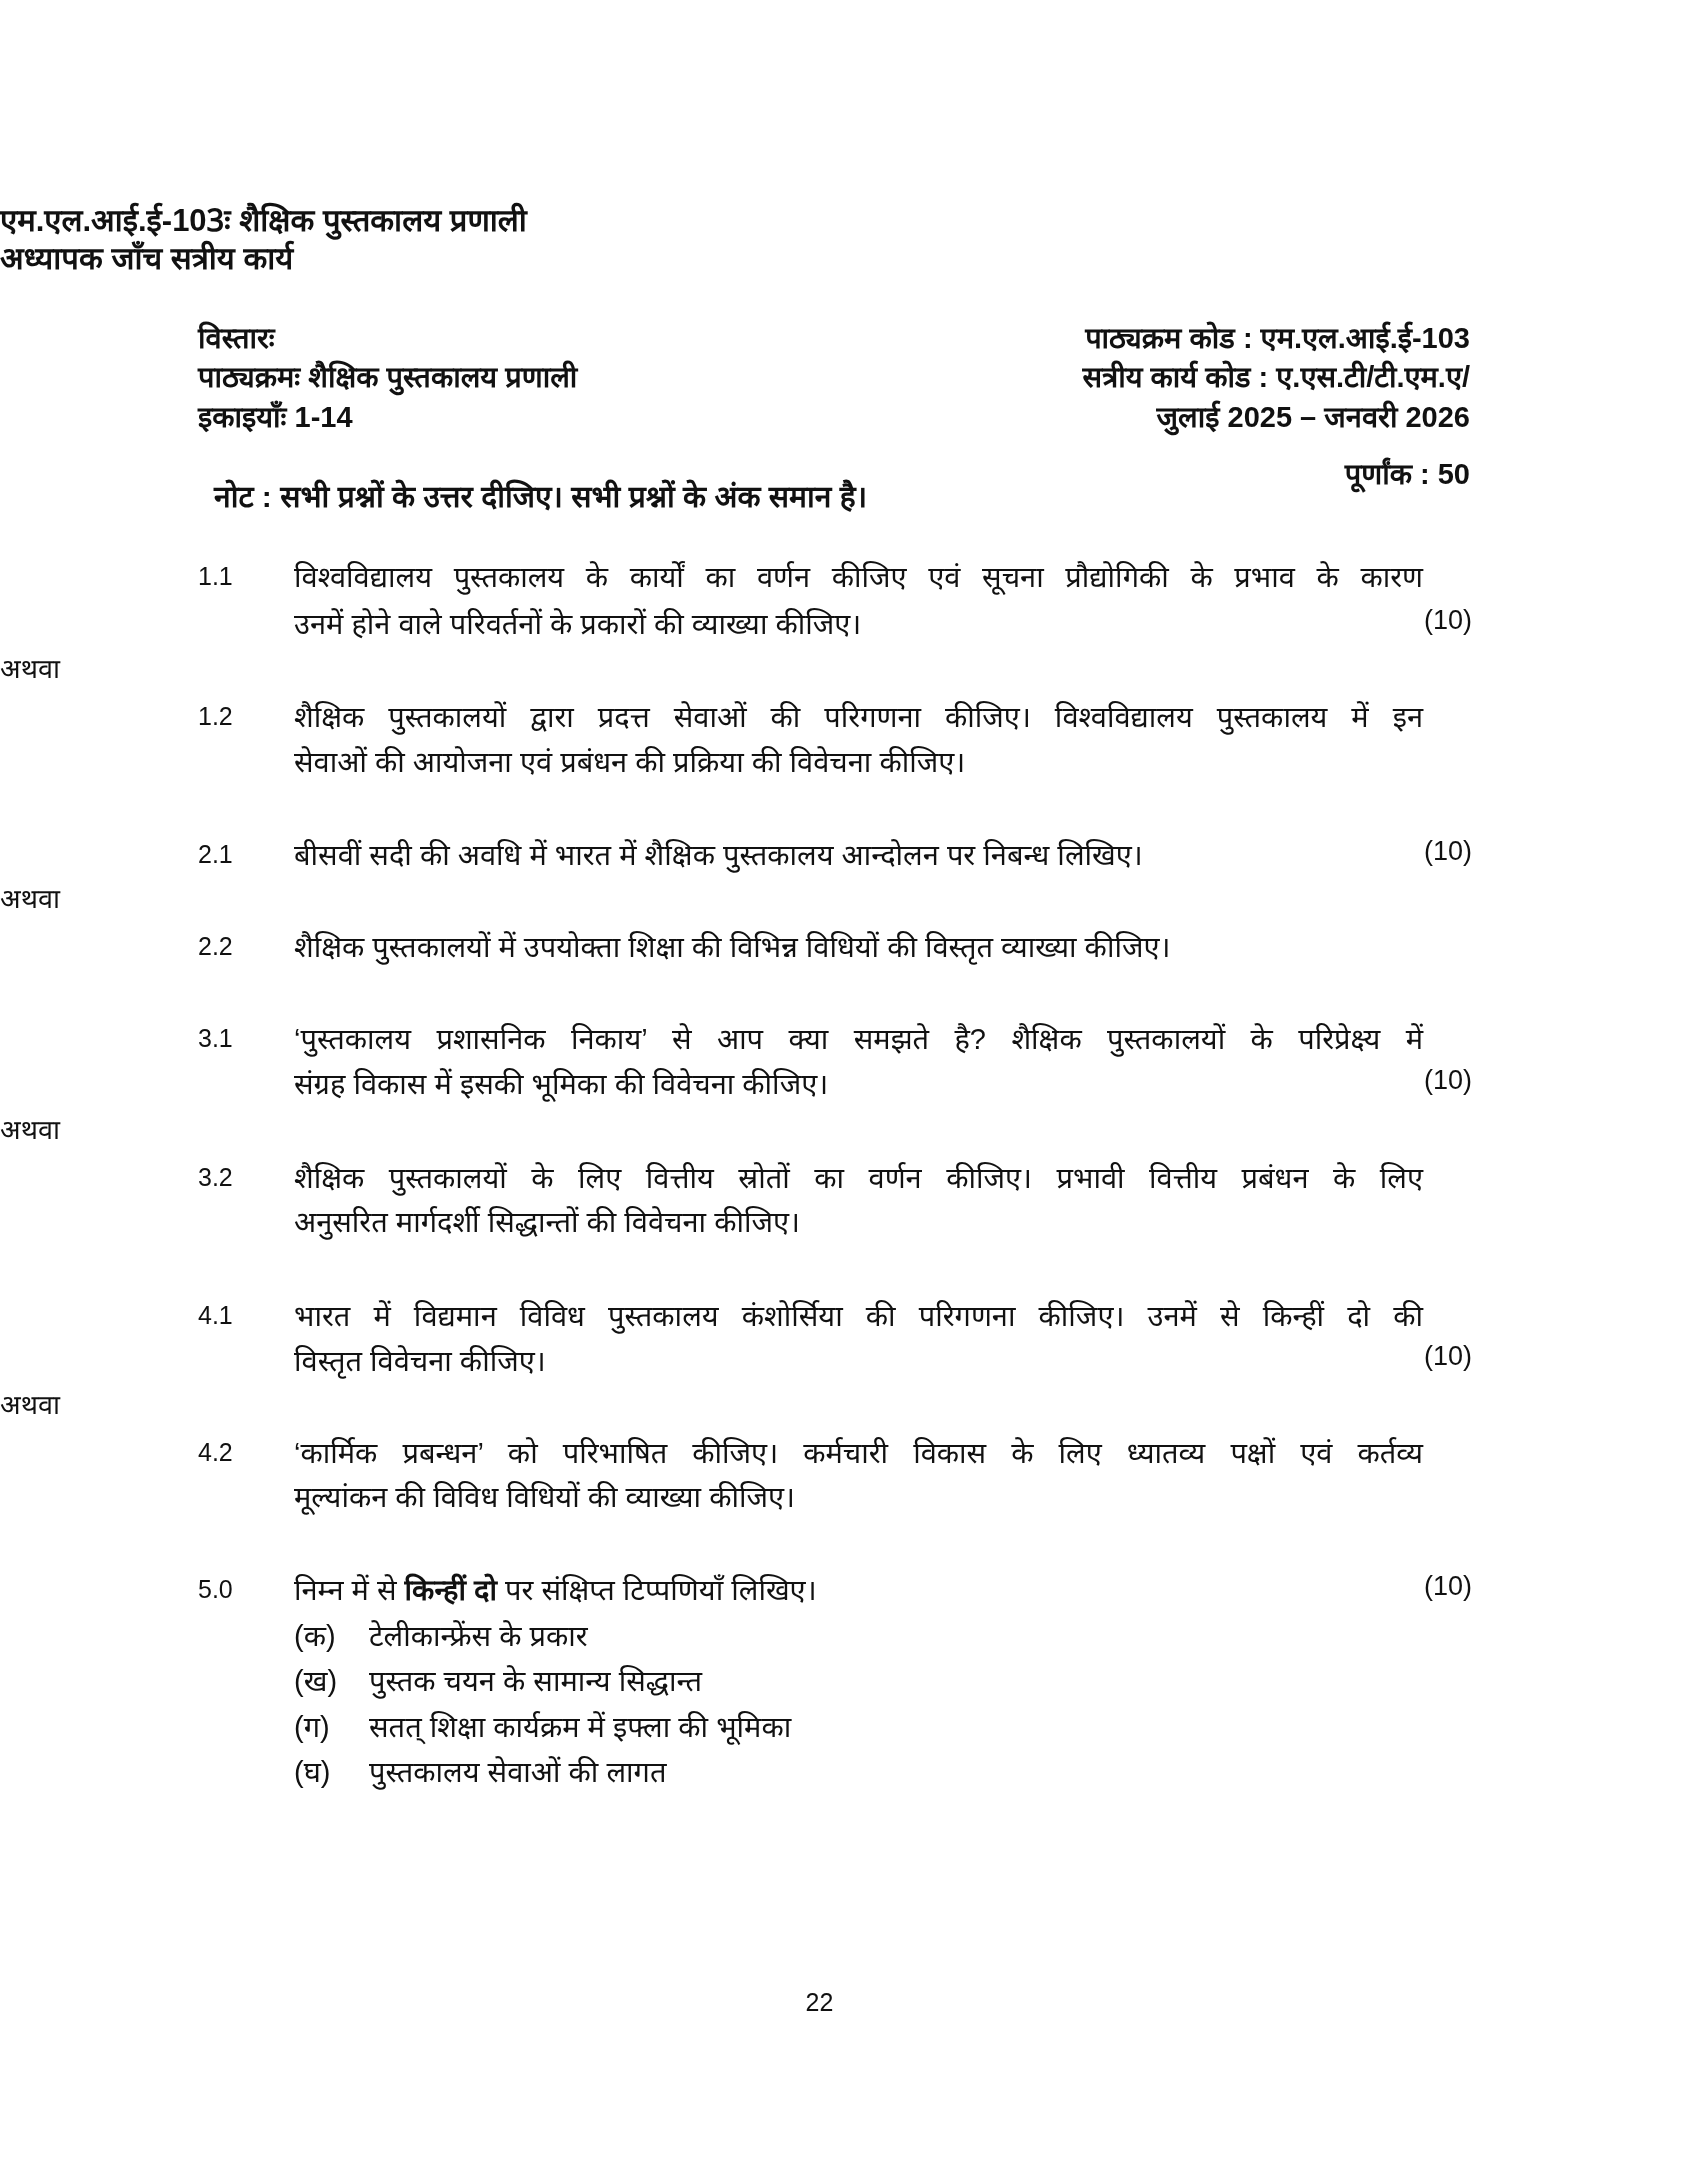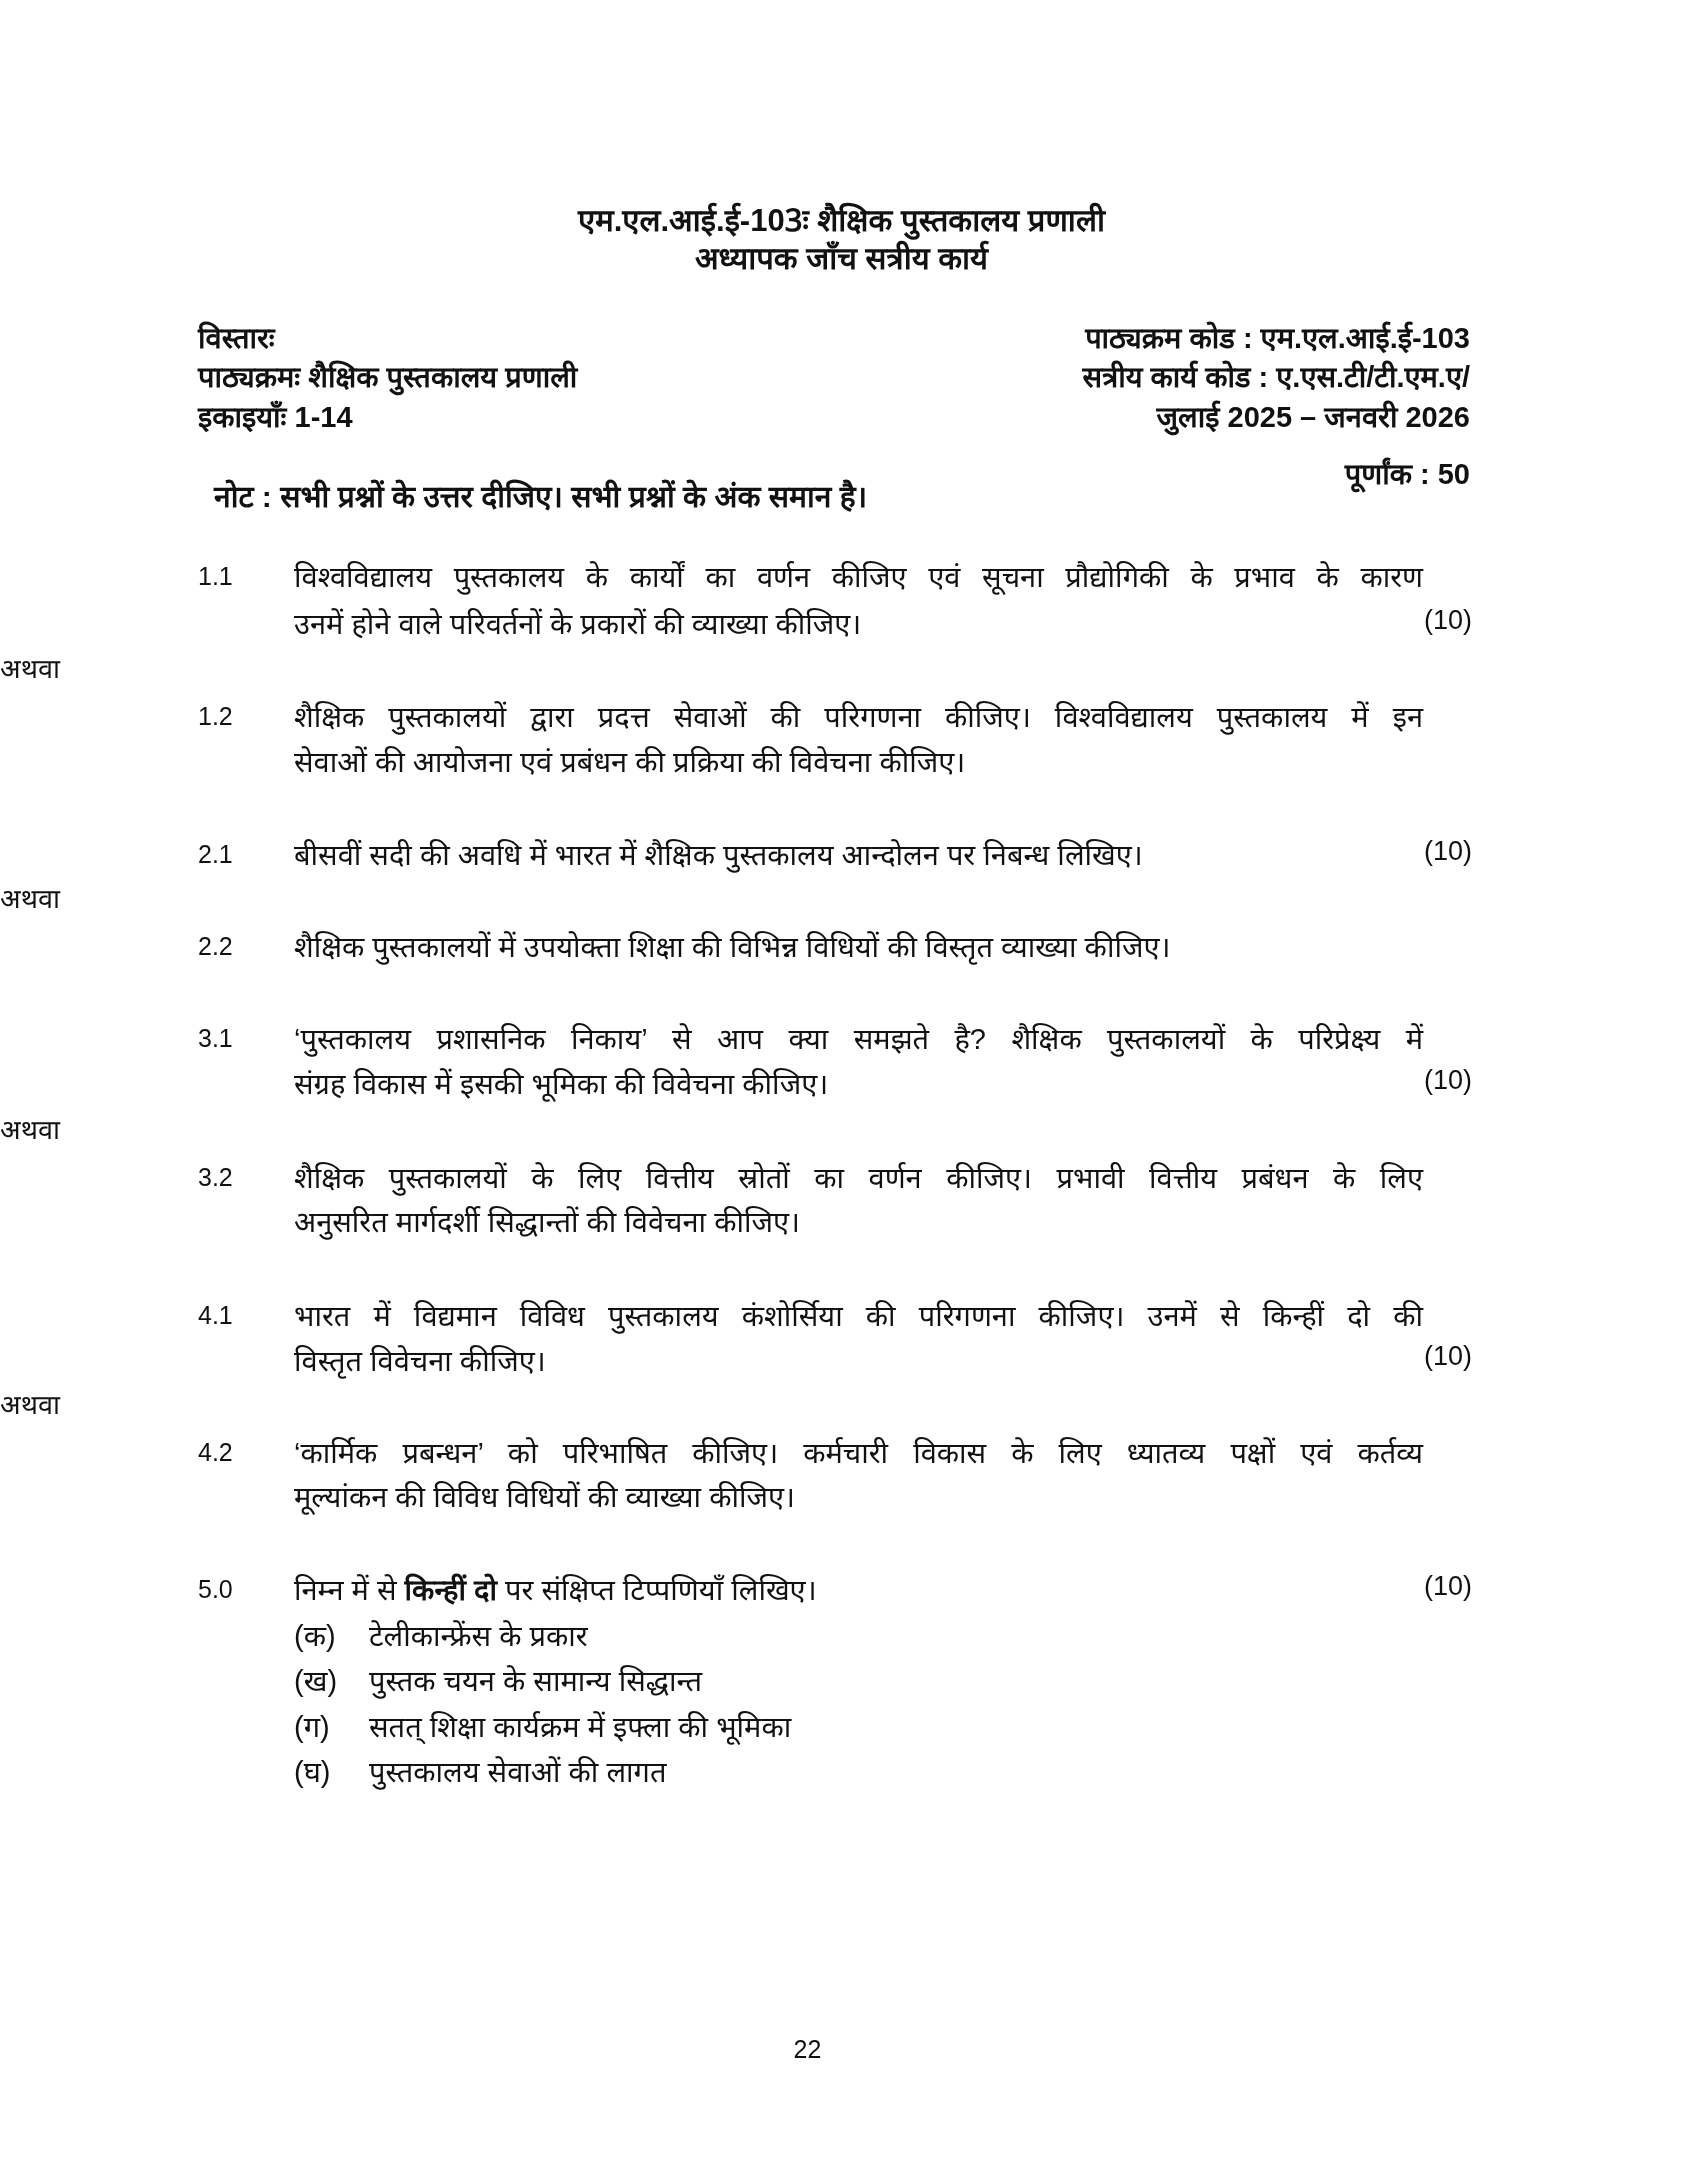--- a/index.html
+++ b/index.html
@@ -1,31 +1,31 @@
 <!DOCTYPE html>
 <html><head>
 <meta charset="utf-8">
 <style>
   html, body { margin: 0; padding: 0; background: #ffffff; }
   body { width: 1683px; height: 2178px; position: relative; overflow: hidden;
          font-family: "Liberation Sans", "DejaVu Sans", sans-serif; color: #111; }
   .abs { position: absolute; white-space: nowrap; }
-  .title { left: 0; width: 1683px; text-align: center; font-size: 31px; font-weight: bold; }
+  .title { left: 0; width: 1683px; text-align: left; font-size: 31px; font-weight: bold; }
   .hdr { font-size: 29px; font-weight: bold; }
   .hdr-left { left: 198px; }
   .hdr-right { right: 213px; text-align: right; }
   .note { left: 198px; font-size: 30px; font-weight: bold; margin-left: 16px; }
   .qnum { left: 198px; font-size: 25px; }
   .qtext { left: 294px; width: 1129px; font-size: 29px; text-align: justify; text-align-last: justify; white-space: nowrap; }
   .qtext.last { text-align-last: left; }
   .marks { right: 211px; font-size: 27px; }
   .or { left: 0; width: 1683px; font-size: 27px; }
   .sub-label { left: 294px; font-size: 29px; }
   .sub-text { left: 369px; font-size: 29px; }
-  .pagenum { left: 4px; width: 1607px; text-align: center; font-size: 25px; margin-top: 47px; }
+  .pagenum { left: 16px; width: 1607px; text-align: center; font-size: 25px; }
   b.em { font-weight: bold; }
 </style>
 </head>
 <body>
 
 <div class="abs title" style="top:198px;">एम.एल.आई.ई-103ः शैक्षिक पुस्तकालय प्रणाली</div>
 <div class="abs title" style="top:236px;">अध्यापक जाँच सत्रीय कार्य</div>
 
 <div class="abs hdr hdr-left" style="top:317px;">विस्तारः</div>
 <div class="abs hdr hdr-left" style="top:356px;">पाठ्यक्रमः शैक्षिक पुस्तकालय प्रणाली</div>

